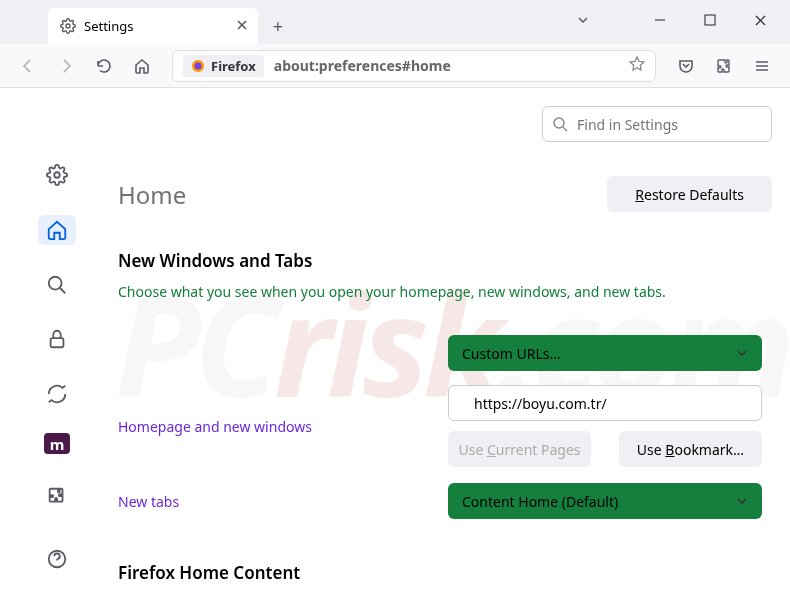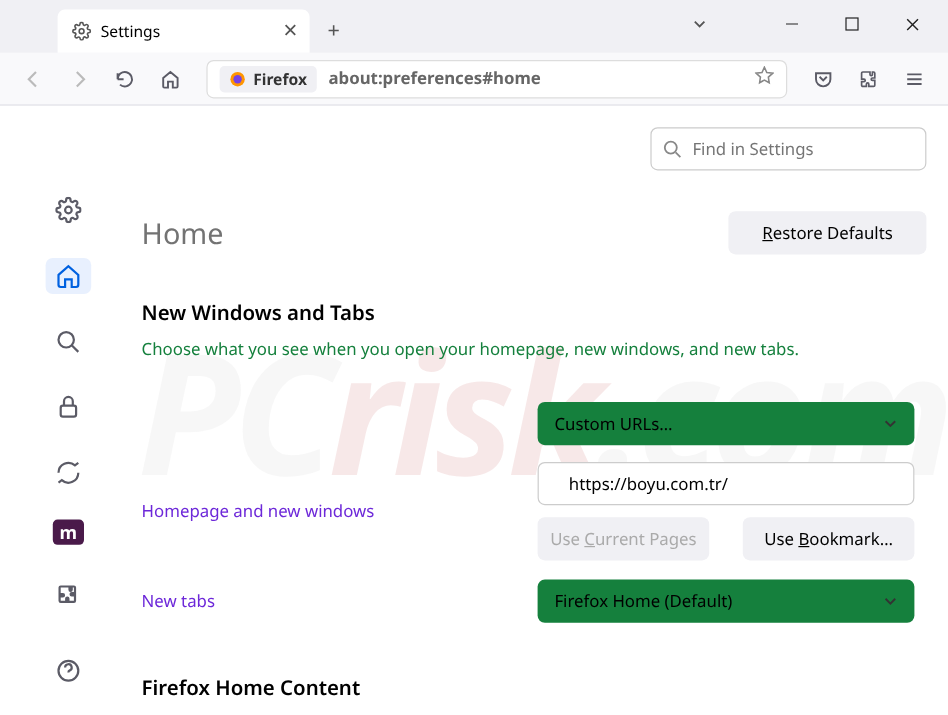--- a/index.html
+++ b/index.html
@@ -231,21 +231,21 @@
           <button class="disabled">Use <u>C</u>urrent Pages</button>
           <button>Use <u>B</u>ookmark…</button>
         </div>
       </div>
     </div>
 
     <div class="row" style="margin-top:16px">
       <div class="label">New tabs</div>
       <div class="ctrl">
         <div class="select">
-          <span>Firefox Home (Default)</span>
+          <span>Content Home (Default)</span>
           <svg width="12" height="12" viewBox="0 0 12 12">
               <path d="M2 4l4 4 4-4" stroke="#333" stroke-width="1.6" fill="none"></path>
             </svg>
         </div>
       </div>
     </div>
 
     <h2 style="margin-top:42px">Firefox Home Content</h2>
     <p class="desc">Choose what content you want on your Firefox Home screen.</p>
   </div>

